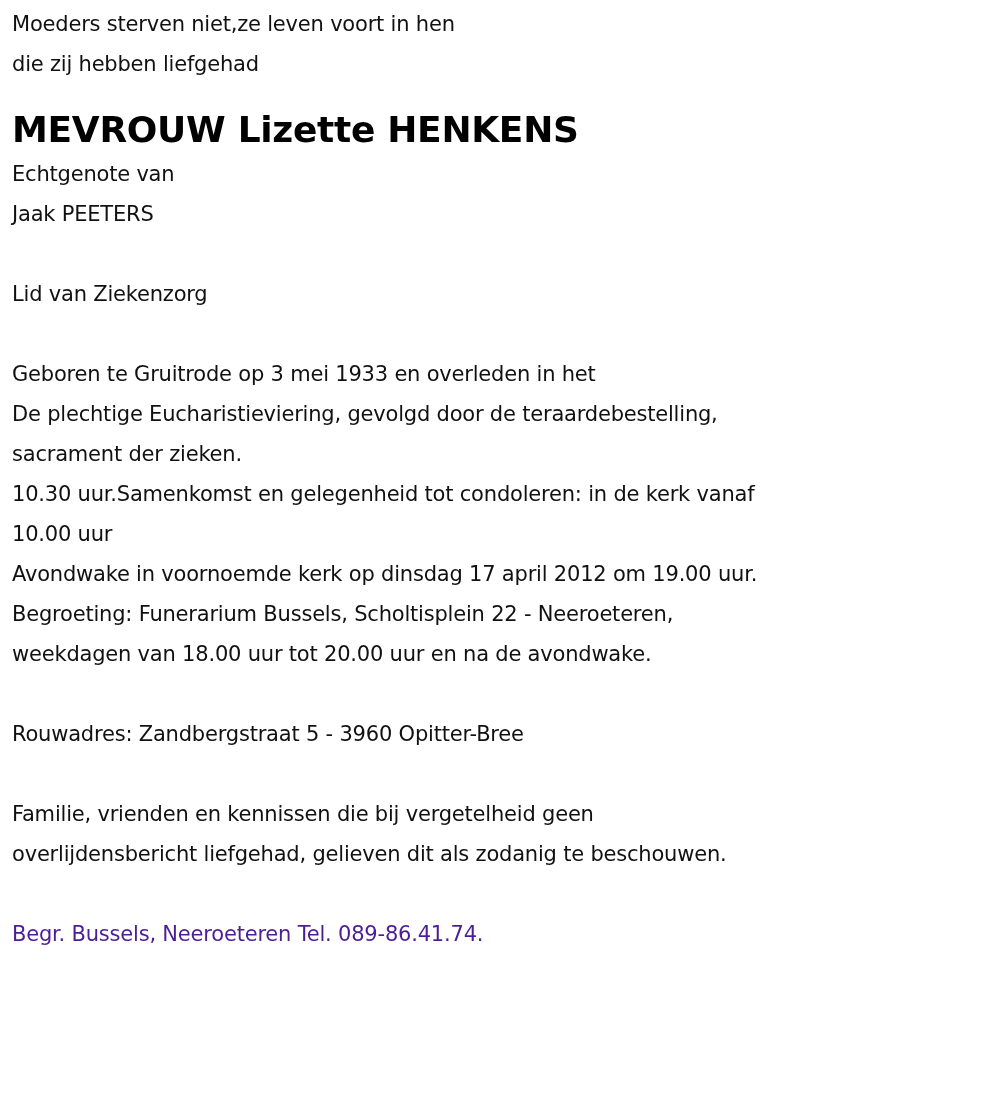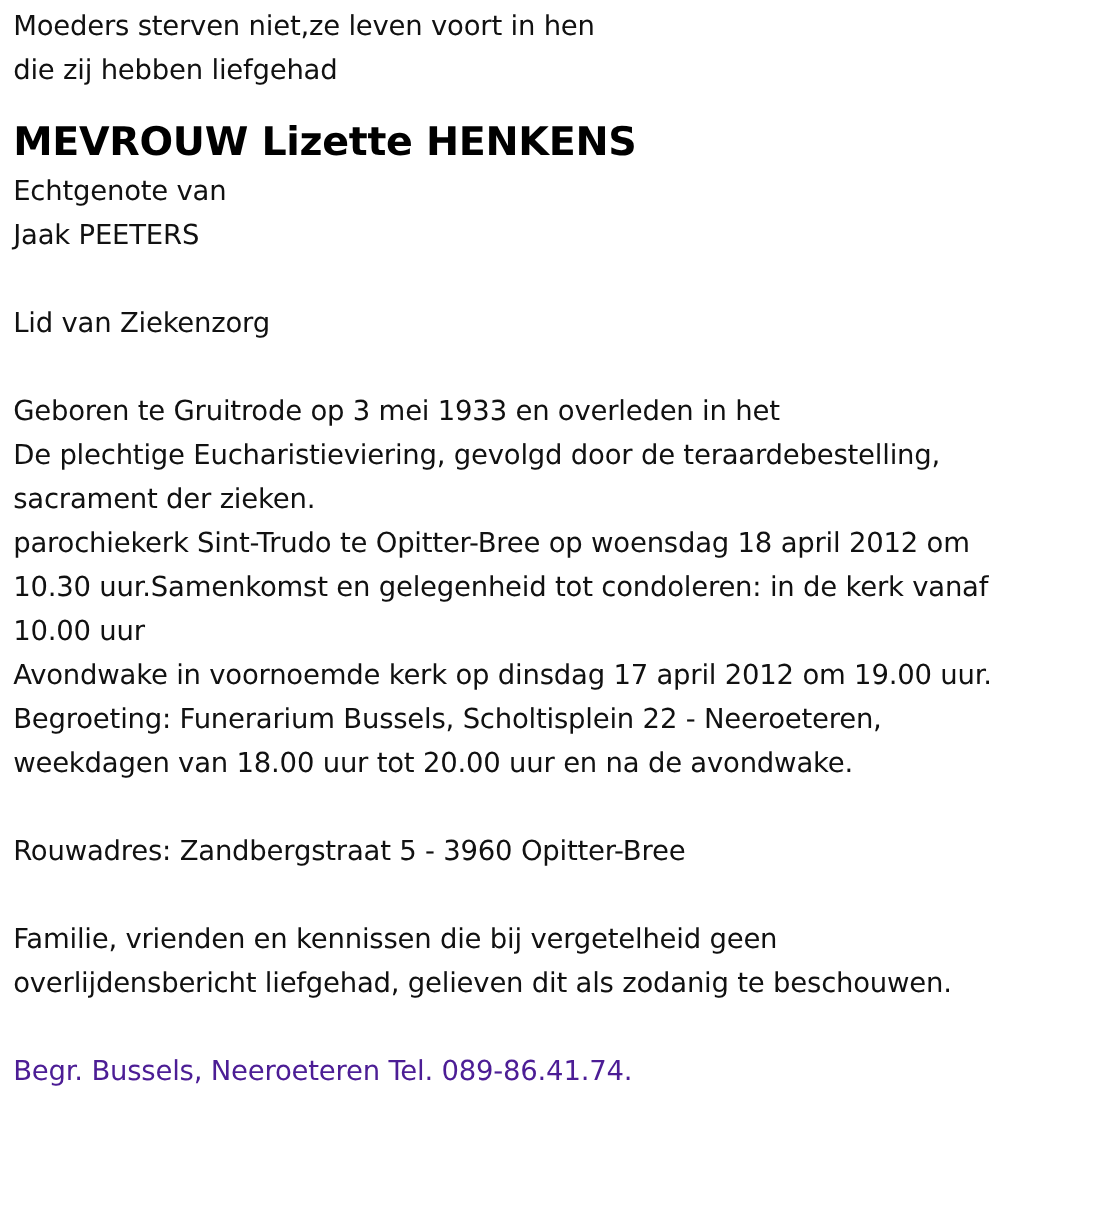--- a/index.html
+++ b/index.html
@@ -3,21 +3,21 @@
   <meta charset="utf-8">
   <style>
     html, body { margin: 0; padding: 0; background: #ffffff; }
     body {
       width: 1000px; height: 1110px; overflow: hidden;
       font-family: "DejaVu Sans", sans-serif;
       color: #111111;
     }
     .page { padding: 4px 12px 0 12px; }
     .line {
-      font-size: 25px; line-height: 40px; white-space: nowrap;
+      font-size: 21px; line-height: 40px; white-space: nowrap;
       letter-spacing: -0.2px;
     }
     .blank { height: 40px; }
     .title {
       font-size: 36px; font-weight: bold; line-height: 48px;
       margin-top: 22px; margin-bottom: 0; letter-spacing: -0.3px;
       color: #000000;
     }
     .footer { color: #4c1d95; }
   </style>
@@ -38,21 +38,20 @@
   </div>
 
   <div class="blank"></div>
   <div class="line">Lid van Ziekenzorg</div>
   <div class="blank"></div>
 
   <div>
     <div class="line">Geboren te Gruitrode op 3 mei 1933 en overleden in het</div>
     <div class="line">De plechtige Eucharistieviering, gevolgd door de teraardebestelling,</div>
     <div class="line">sacrament der zieken.</div>
-    <div class="line">parochiekerk Sint-Trudo te Opitter-Bree op woensdag 18 april 2012 om</div>
     <div class="line">10.30 uur.Samenkomst en gelegenheid tot condoleren: in de kerk vanaf</div>
     <div class="line">10.00 uur</div>
     <div class="line">Avondwake in voornoemde kerk op dinsdag 17 april 2012 om 19.00 uur.</div>
     <div class="line">Begroeting: Funerarium Bussels, Scholtisplein 22 - Neeroeteren,</div>
     <div class="line">weekdagen van 18.00 uur tot 20.00 uur en na de avondwake.</div>
   </div>
 
   <div class="blank"></div>
   <div class="line">Rouwadres: Zandbergstraat 5 - 3960 Opitter-Bree</div>
   <div class="blank"></div>

